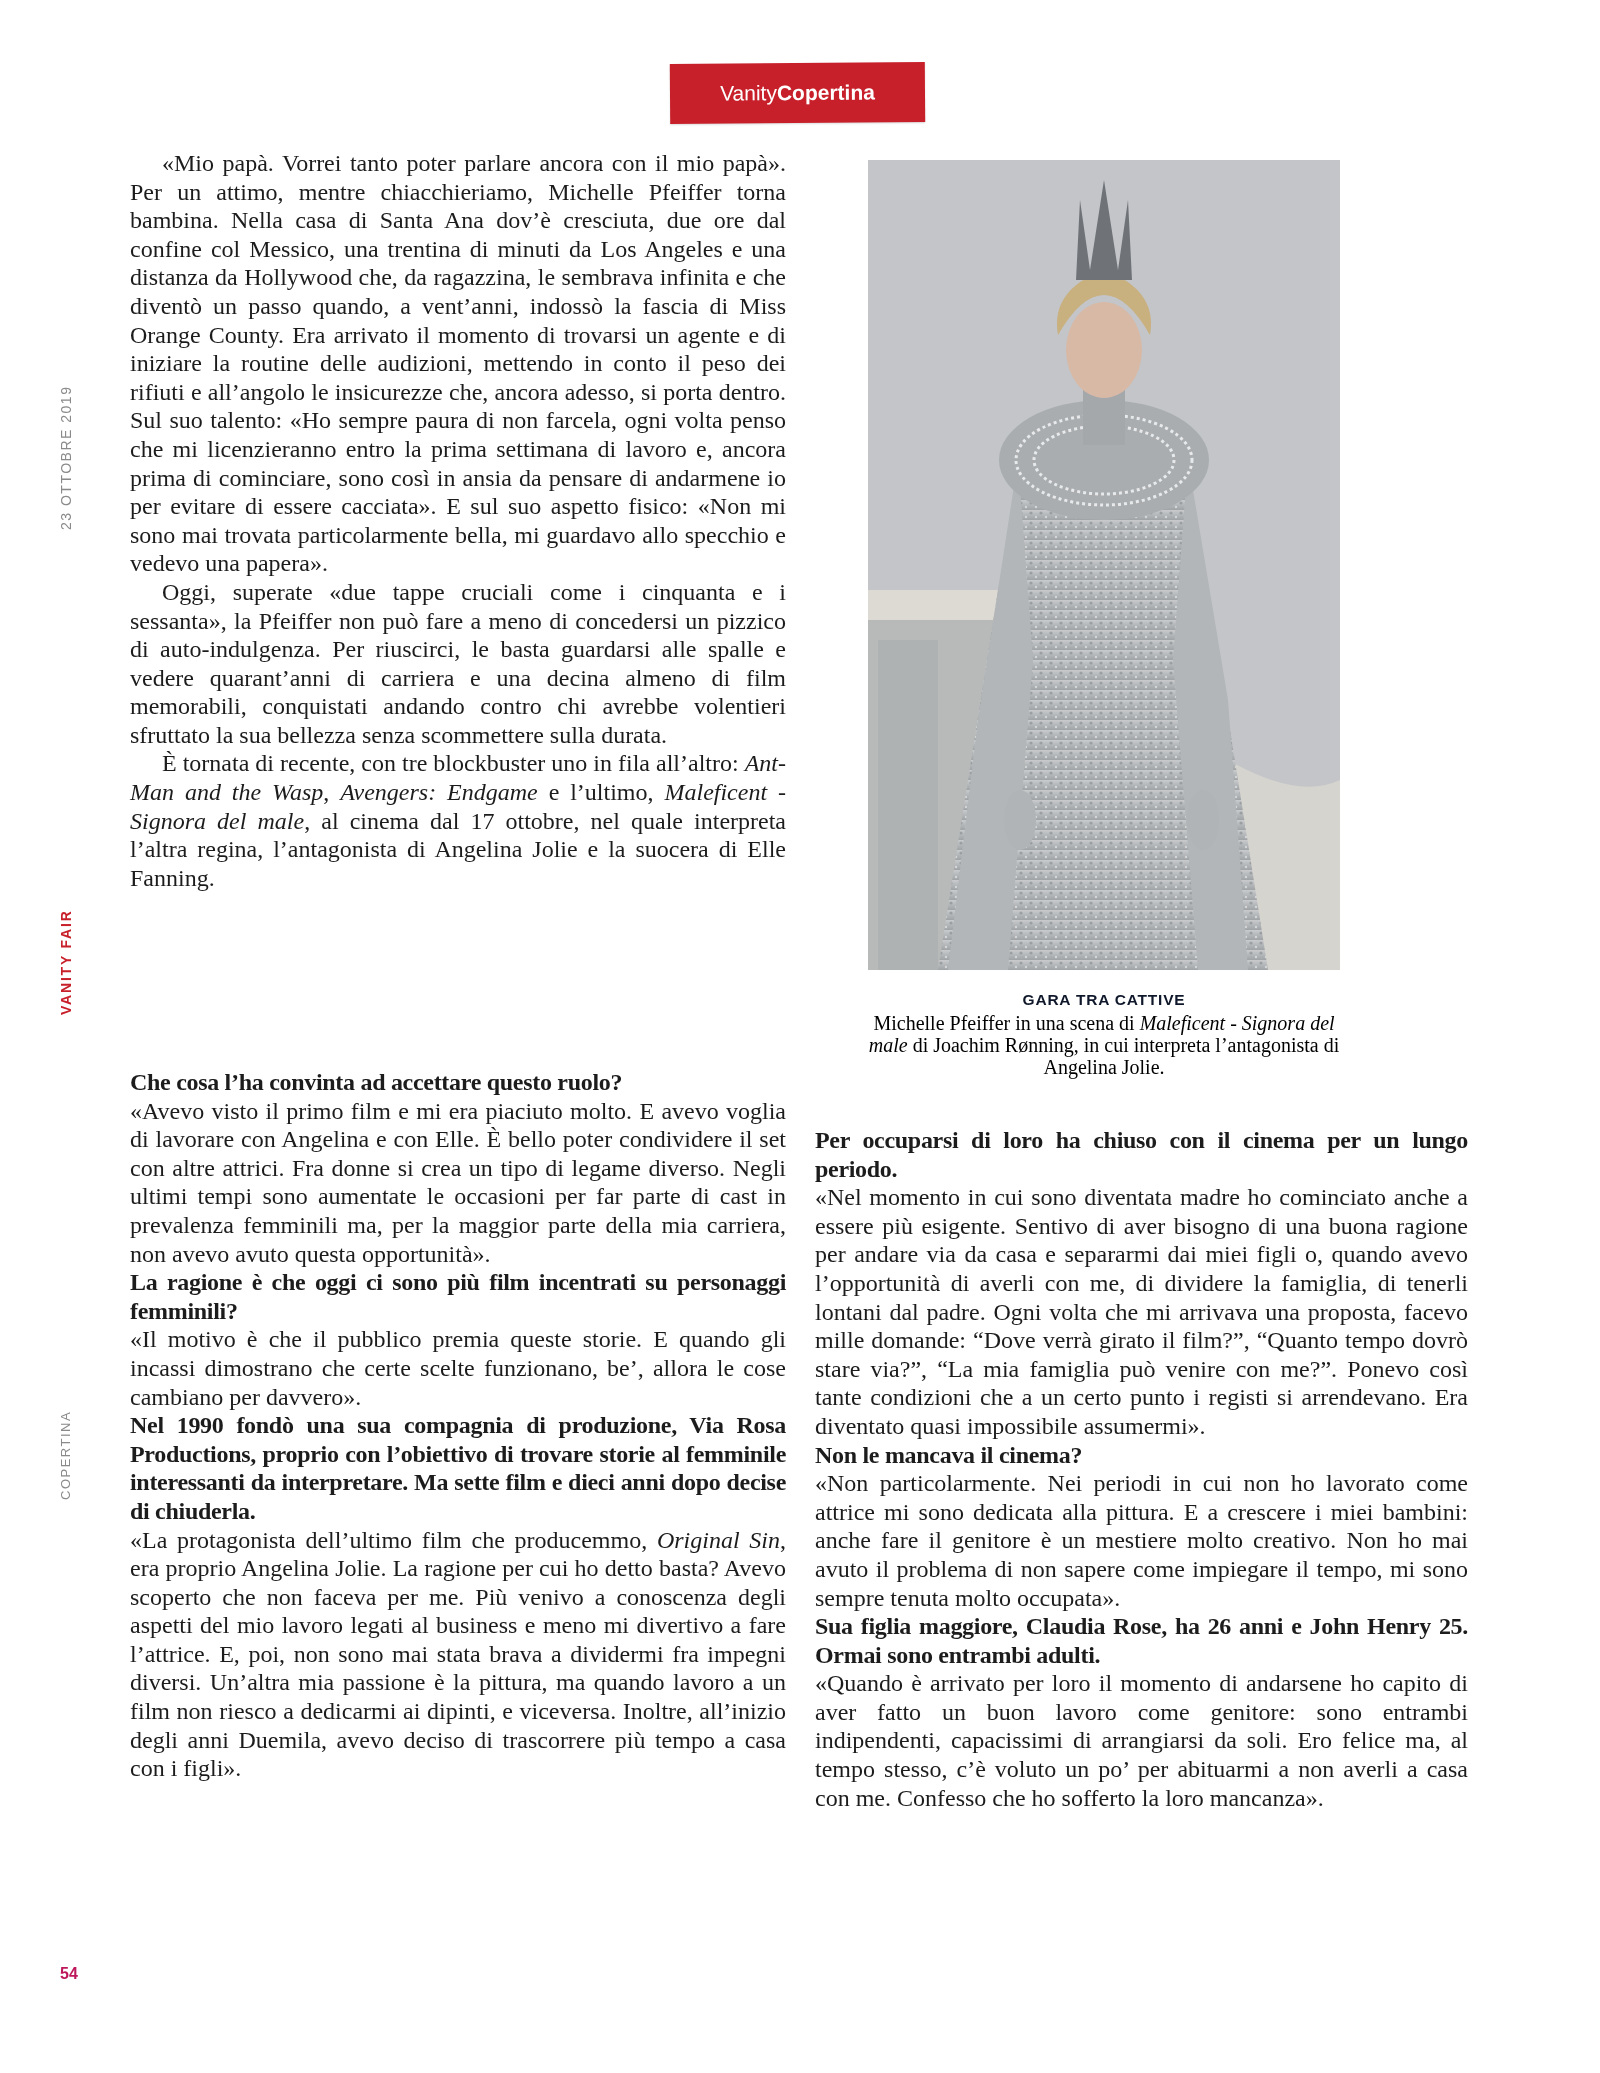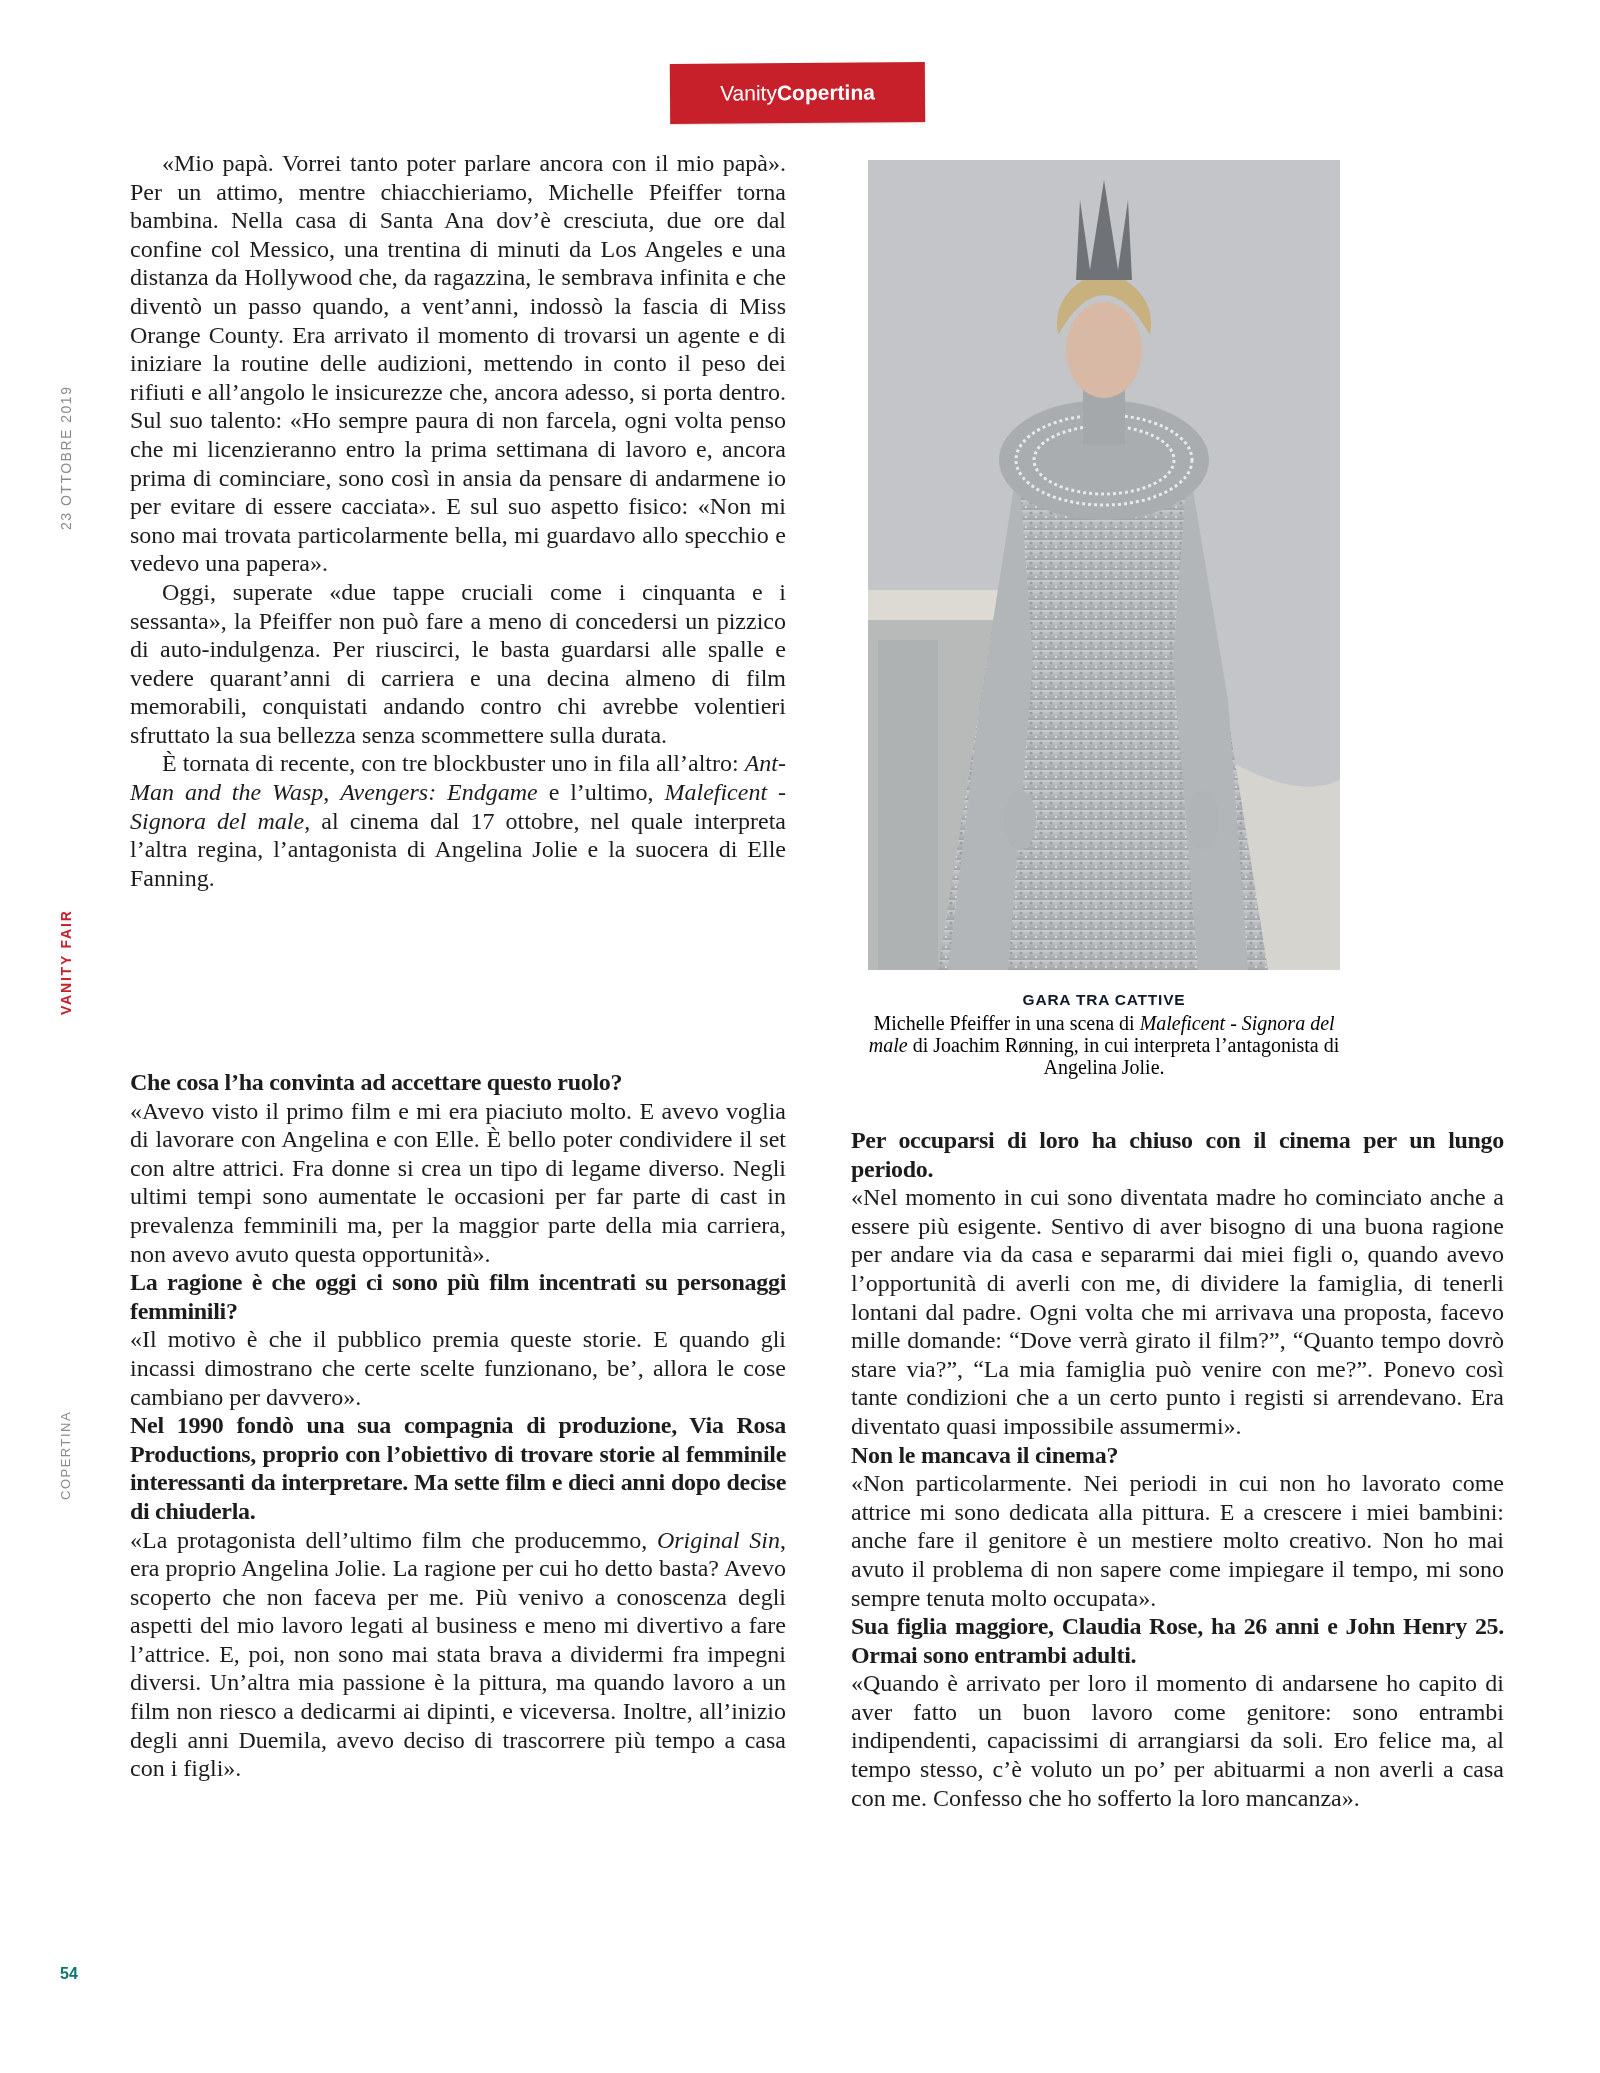--- a/index.html
+++ b/index.html
@@ -9,28 +9,28 @@
            color:#fff; font-family:"Liberation Sans", "DejaVu Sans", sans-serif; font-size:21px;
            display:flex; align-items:center; justify-content:center; transform:rotate(-0.4deg);
            box-shadow:0 1px 2px rgba(0,0,0,0.15); }
   .badge b { font-weight:700; }
   .side { position:absolute; font-family:"Liberation Sans", "DejaVu Sans", sans-serif;
           transform-origin:left top; transform:rotate(-90deg); white-space:nowrap; letter-spacing:1.5px; }
   .side.date { left:58px; top:530px; font-size:14px; color:#8a8a8a; }
   .side.brand { left:58px; top:1015px; font-size:14px; color:#c8202b; font-weight:700; letter-spacing:1.8px; }
   .side.section { left:58px; top:1500px; font-size:13px; color:#8a8a8a; }
   .pagenum { position:absolute; left:60px; top:1965px; font-family:"Liberation Sans","DejaVu Sans",sans-serif;
-             font-weight:700; font-size:16px; color:#0f766e; }
+             font-weight:700; font-size:16px; color:#be185d; }
   .col { position:absolute; font-size:24px; line-height:28.6px; text-align:justify; hyphens:manual; }
   .col p { margin:0; }
   .col p.ind { text-indent:32px; }
   .col p.q { font-weight:700; letter-spacing:-0.3px; }
   .top-left { left:130px; top:149px; width:656px; }
   .bot-left { left:130px; top:1068px; width:656px; }
-  .bot-right { left:851px; top:1126px; width:653px; }
+  .bot-right { left:815px; top:1126px; width:653px; }
   .photo { position:absolute; left:868px; top:160px; width:472px; height:810px; overflow:hidden;
            background:linear-gradient(180deg,#b9bbbf 0%,#c4c6ca 40%,#cfd1d3 60%,#d8d9d8 100%); }
   .caption { position:absolute; left:868px; top:990px; width:472px; text-align:center; }
   .cap-title { font-family:"Liberation Sans","DejaVu Sans",sans-serif; font-weight:700; color:#0f172a;
                font-size:15.5px; letter-spacing:0.8px; line-height:20px; }
   .cap-body { font-size:20px; line-height:22px; color:#000000; margin-top:2px; }
   i { font-style:italic; }
 </style>
 </head>
 <body>

